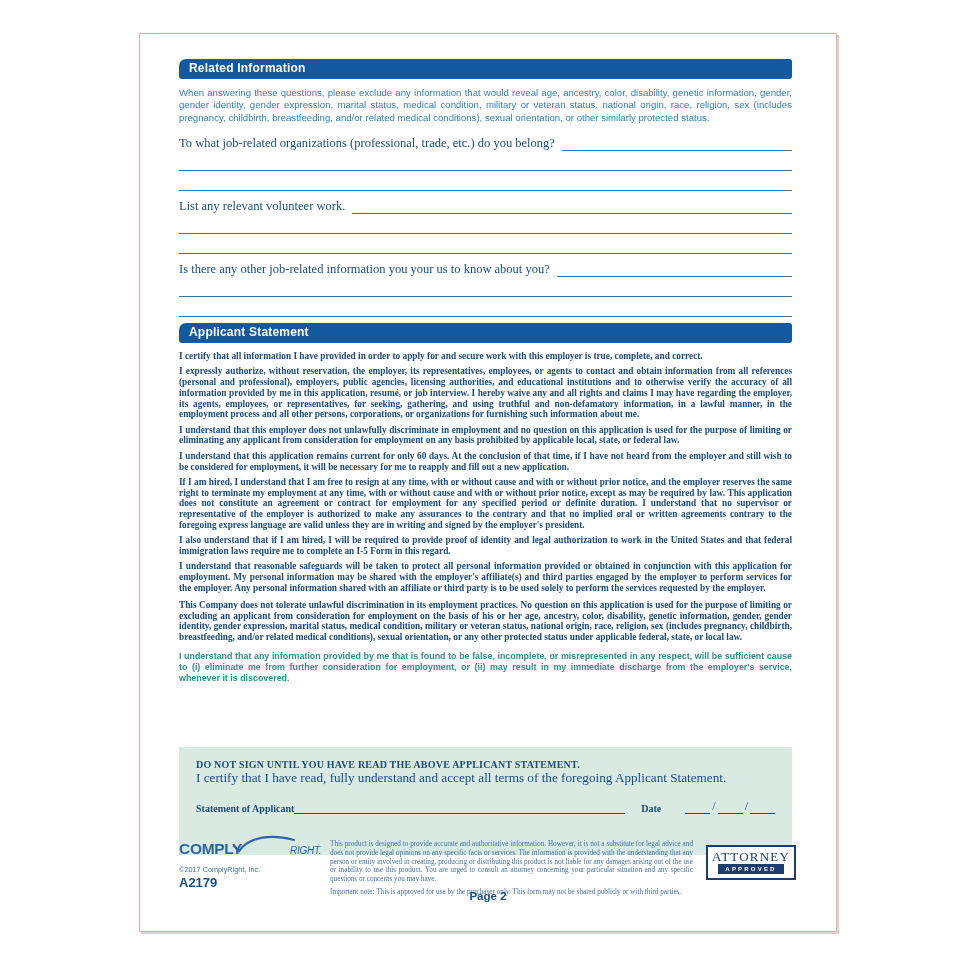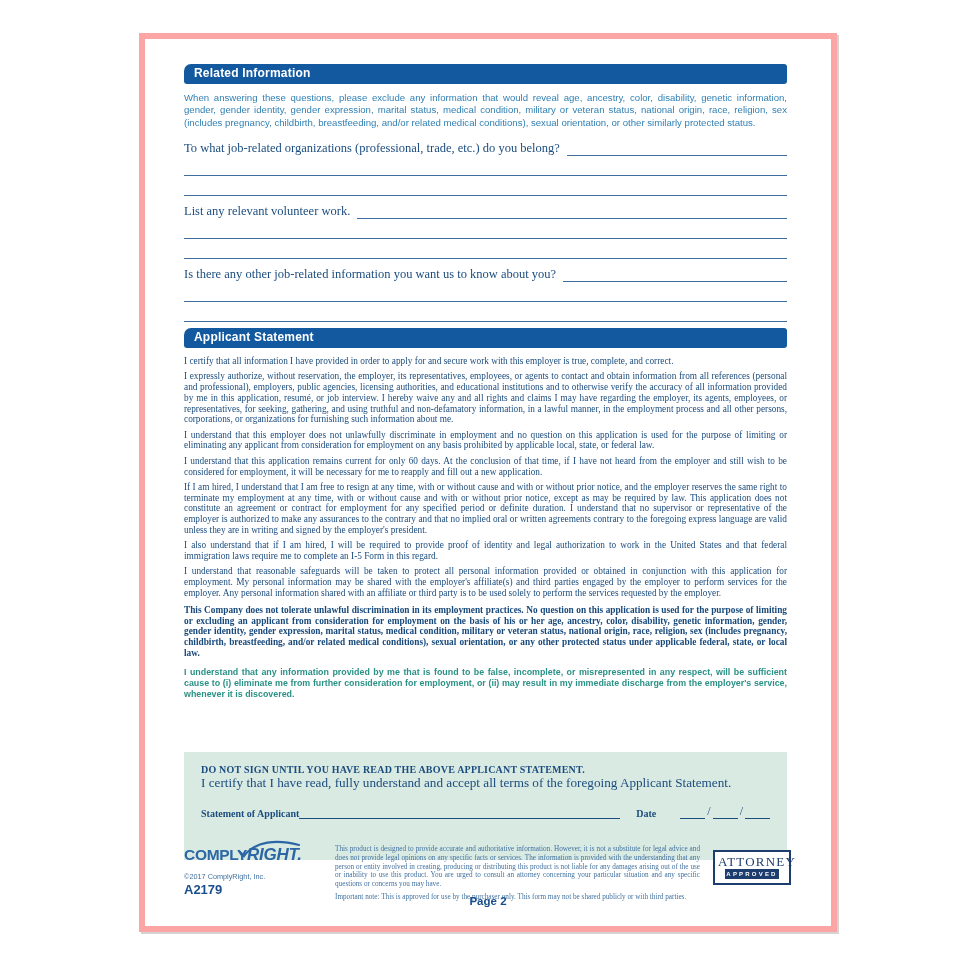--- a/index.html
+++ b/index.html
@@ -1,19 +1,19 @@
 <!DOCTYPE html>
 <html><head>
 <meta charset="utf-8">
 <style>
   * { margin: 0; padding: 0; box-sizing: border-box; }
   html, body { width: 970px; height: 971px; background: #ffffff; font-family: "Liberation Sans", "DejaVu Sans", sans-serif; }
   .sheet {
     position: absolute; left: 139px; top: 33px; width: 698px; height: 899px;
-    background: #ffffff; border: 6px solid #fca5a5;
+    background: #ffffff; border: 1px solid #fca5a5;
     box-shadow: 2px 2px 0 #d4d4d4;
     padding: 25px 44px 0 39px; overflow: hidden;
   }
   .section-bar {
     background: #13599F; color: #ffffff;
     font-size: 12px; font-weight: bold; letter-spacing: 0.2px;
     padding: 2px 10px 4px; border-radius: 7px 3px 3px 3px;
   }
   .intro {
     margin: 8px 0 10px; color: #3180B4;
@@ -24,21 +24,21 @@
   .qtext {
     font-family: "Liberation Serif", "DejaVu Serif", serif;
     font-size: 12.5px; color: #1B4C7E; white-space: nowrap;
   }
   .fill-line { flex: 1; border-bottom: 1px solid #3E6FA0; margin-left: 7px; height: 12px; }
   .blank-line { height: 20px; border-bottom: 1px solid #3E6FA0; }
   .as-bar { margin-top: 6px; }
   .stmt {
     font-family: "Liberation Serif", "DejaVu Serif", serif;
     font-size: 9.3px; line-height: 10.8px; color: #1B4C7E;
-    text-align: justify; margin: 0 0 4.5px;
+    text-align: justify; margin: 0 0 4.5px; font-weight: bold;
   }
   .stmt.first { margin-top: 8px; }
   .stmt.bold-navy { font-weight: bold; color: #17497B; margin-top: 6px; }
   .stmt.bold-teal {
     font-family: "Liberation Sans", "DejaVu Sans", sans-serif;
     font-weight: bold; color: #2A9186; font-size: 8.9px; line-height: 11px; margin-top: 8px;
   }
   .sign-box {
     position: absolute; left: 39px; right: 44px; top: 713px; height: 108px;
     background: #D9EAE3; padding: 12px 17px 0;
@@ -60,31 +60,31 @@
   .date-label { margin-right: 24px; }
   .date-seg { width: 25px; border-bottom: 1px solid #1B4C7E; height: 10px; }
   .date-slash {
     font-family: "Liberation Serif", "DejaVu Serif", serif;
     font-size: 12px; color: #1B4C7E; margin: 0 2px;
   }
   .footer { position: absolute; left: 39px; right: 40px; top: 806px; display: flex; gap: 13px; }
   .logo-col { width: 138px; flex: none; }
   .logo { position: relative; color: #2C66A5; white-space: nowrap; }
   .logo-comply { font-weight: bold; font-size: 15.5px; letter-spacing: -0.3px; }
-  .logo-right { font-weight: bold; font-style: italic; font-size: 17px; letter-spacing: -0.3px; }
+  .logo-right { font-weight: normal; font-style: italic; font-size: 10px; letter-spacing: -0.3px; margin-left: 48px; }
   .logo-swoosh { position: absolute; left: 53px; top: -6px; }
   .copyright { margin-top: 7px; font-size: 7.3px; color: #41719F; }
   .sku { margin-top: 1px; font-size: 13px; font-weight: bold; color: #1A4E8A; }
   .legal-col { flex: 1; color: #41719F; }
   .legal {
     font-family: "Liberation Serif", "DejaVu Serif", serif;
     font-size: 7.2px; line-height: 8.8px; text-align: justify;
   }
   .legal.note { margin-top: 4px; text-align: left; }
-  .badge-col { width: 78px; flex: none; padding-top: 5px; }
+  .badge-col { width: 90px; flex: none; padding-top: 5px; }
   .badge { border: 2px solid #1D3D6E; background: #fff; padding: 2px 3px 4px; text-align: center; }
   .badge-attorney {
     font-family: "Liberation Serif", "DejaVu Serif", serif;
     font-size: 13px; letter-spacing: 1.2px; color: #1D3D6E;
   }
   .badge-approved {
     background: #1D3D6E; color: #ffffff; font-size: 6px; font-weight: bold;
     letter-spacing: 2.2px; padding: 1.5px 0 2px; margin: -1px 7px 0;
   }
   .page-num {
@@ -117,21 +117,21 @@
     <div class="qline">
       <span class="qtext">List any relevant volunteer work.</span>
       <span class="fill-line"></span>
     </div>
     <div class="blank-line"></div>
     <div class="blank-line"></div>
   </div>
 
   <div class="qgroup">
     <div class="qline">
-      <span class="qtext">Is there any other job-related information you want us to know about you?</span>
+      <span class="qtext">Is there any other job-related information you your us to know about you?</span>
       <span class="fill-line"></span>
     </div>
     <div class="blank-line"></div>
     <div class="blank-line"></div>
   </div>
 
   <div class="section-bar as-bar">
     <span>Applicant Statement</span>
   </div>
 

